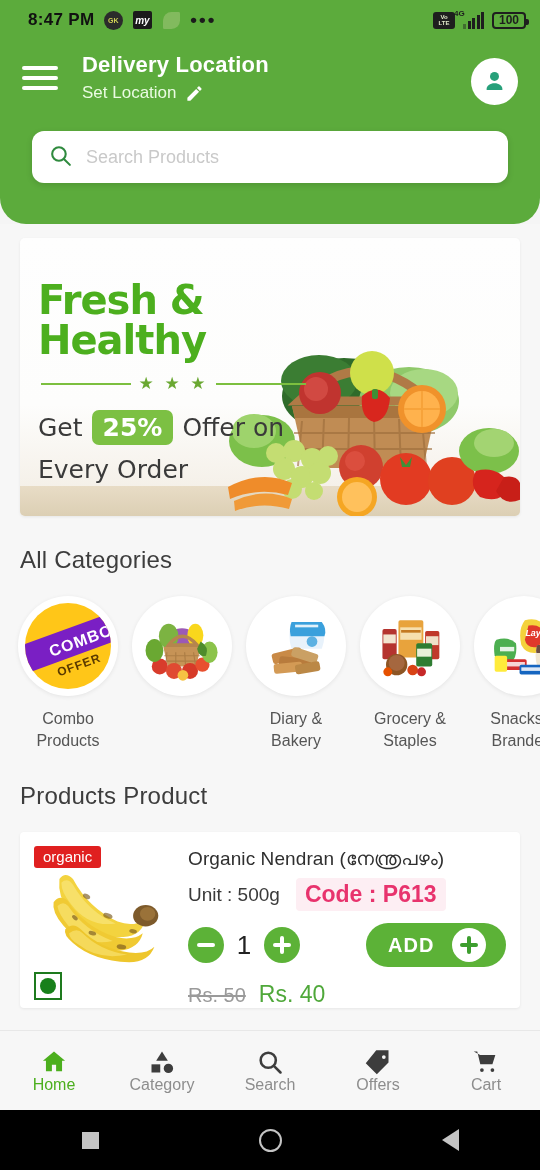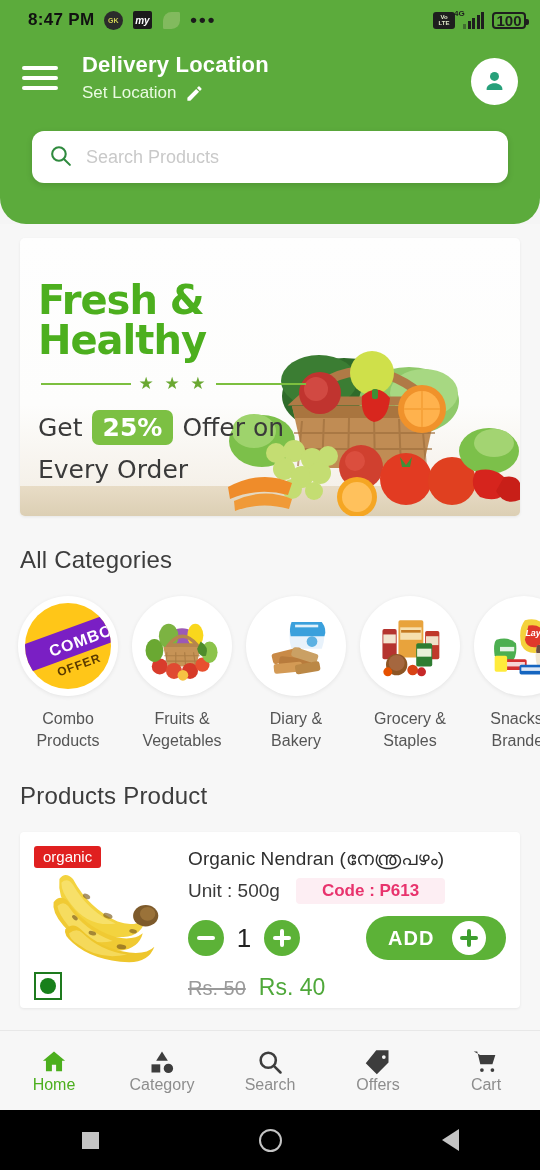--- a/index.html
+++ b/index.html
@@ -30,21 +30,21 @@
   .ico-volte { width:22px; height:17px; background:#1e1e1e; border-radius:3px; color:#dfe6c8;
                font-size:6px; font-weight:bold; display:flex; flex-direction:column; align-items:center;
                justify-content:center; line-height:6px;}
   .sig { display:flex; align-items:flex-end; gap:1.5px; height:17px; position:relative; }
   .sig b { display:block; width:3px; background:#1e1e1e; }
   .sig-4g { position:absolute; top:-3px; left:-9px; font-size:8px; color:#1e1e1e; font-weight:bold;}
   .batt { width:34px; height:17px; border:2px solid #1e1e1e; border-radius:4px; position:relative;
           display:flex; align-items:center; justify-content:center;}
   .batt:after { content:""; position:absolute; right:-5px; top:5px; width:3px; height:6px;
                 background:#1e1e1e; border-radius:0 2px 2px 0;}
-  .batt span { font-size:15px; font-weight:bold; color:#1e1e1e; }
+  .batt span { font-size:12px; font-weight:bold; color:#1e1e1e; }
 
   
   .appheader {
     background:#5CAB3C; flex:0 0 184px; border-radius:0 0 26px 26px;
     padding:12px 22px 0 22px; position:relative;
   }
   .hdr-row { display:flex; align-items:flex-start; }
   .burger { width:44px; padding-top:14px; cursor:pointer; }
   .burger i { display:block; height:4px; background:#fff; border-radius:2px; margin-bottom:6px; }
   .burger i:nth-child(1){ width:36px; }
@@ -126,21 +126,21 @@
   .prod-imgwrap { width:140px; flex:0 0 140px; position:relative; }
   .org-badge { position:absolute; left:0; top:0; background:#E02020; color:#fff; font-size:15px;
                padding:2px 9px 3px 9px; border-radius:3px; z-index:3; }
   .veg-mark { position:absolute; left:0; bottom:-2px; width:28px; height:28px; border:2px solid #1e7a1e;
               background:#fff; display:flex; align-items:center; justify-content:center; z-index:3;}
   .veg-mark b { width:16px; height:16px; border-radius:50%; background:#18801a; display:block;}
   .prod-info { flex:1; padding-top:2px; }
   .p-name { font-size:19px; color:#2f2f2f; letter-spacing:.1px; }
   .p-row2 { display:flex; align-items:center; gap:16px; margin-top:8px; }
   .p-unit { font-size:19px; color:#3a3a3a; }
-  .p-code { background:#fdeef3; color:#e8336d; font-size:17px; font-weight:bold; padding:3px 26px;
+  .p-code { background:#fdeef3; color:#e8336d; font-size:23px; font-weight:bold; padding:3px 9px;
             border-radius:4px; }
   .p-row3 { display:flex; align-items:center; margin-top:12px; }
   .stepper { display:flex; align-items:center; gap:6px; }
   .circ-btn { width:36px; height:36px; border-radius:50%; background:#5CB237; display:flex;
               align-items:center; justify-content:center; cursor:pointer; }
   .circ-btn b { display:block; background:#fff; border-radius:2px; }
   .minus b { width:18px; height:4px; }
   .plus  { position:relative; }
   .plus b.h { width:18px; height:4px; }
   .plus b.v { width:4px; height:18px; position:absolute; }
@@ -364,24 +364,20 @@
             <circle cx="20" cy="68" r="9" fill="#d83c2c"></circle>
             <circle cx="36" cy="73" r="9" fill="#e04a32"></circle>
             <circle cx="54" cy="73" r="9" fill="#d63a28"></circle>
             <circle cx="68" cy="66" r="8" fill="#e8502f"></circle>
             <ellipse cx="14" cy="50" rx="10" ry="13" fill="#6aa832"></ellipse>
             <ellipse cx="76" cy="52" rx="9" ry="12" fill="#8bc34a"></ellipse>
             <path d="M66 40 q10 6 6 16 q-8 2 -10 -8z" fill="#4e8c2c"></path>
             <circle cx="46" cy="78" r="6" fill="#f6c243"></circle>
           </svg>
         </div>
-        <div class="cat-label">
-          <div>Fruits &amp;</div>
-            <div>Vegetables</div>
-        </div>
       </div>
 
       <div class="cat">
         <div class="cat-circle">
           <svg viewBox="0 0 90 90" width="80" height="80">
             <path d="M40 18 h34 q6 14 0 30 h-34 q-5 -15 0 -30z" fill="#e8f2fb"></path>
             <path d="M40 18 h34 q6 8 3 16 h-38 q-2 -9 1 -16z" fill="#3aa0dc"></path>
             <rect x="44" y="21" width="26" height="3" fill="#fff" opacity=".85"></rect>
             <circle cx="63" cy="40" r="6" fill="#3aa0dc" opacity=".8"></circle>
             <rect x="18" y="50" width="34" height="12" rx="3" fill="#c98a46" transform="rotate(-14 35 56)"></rect>

